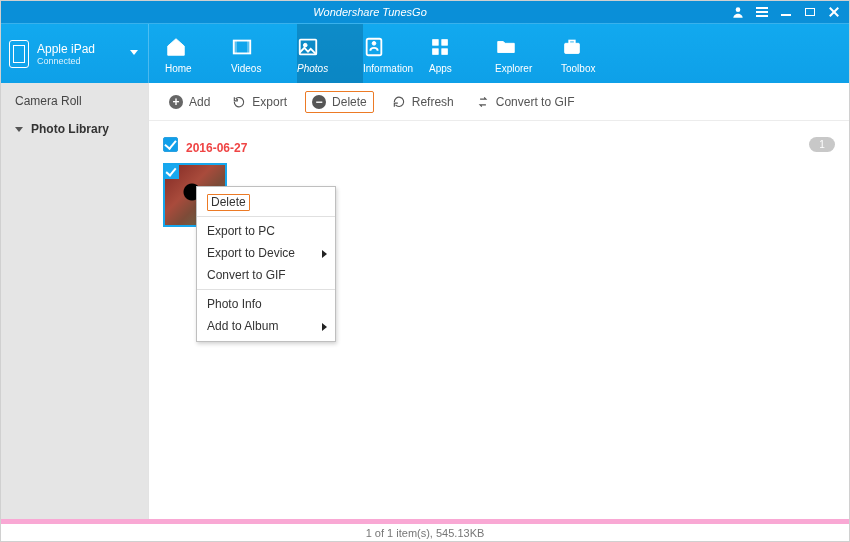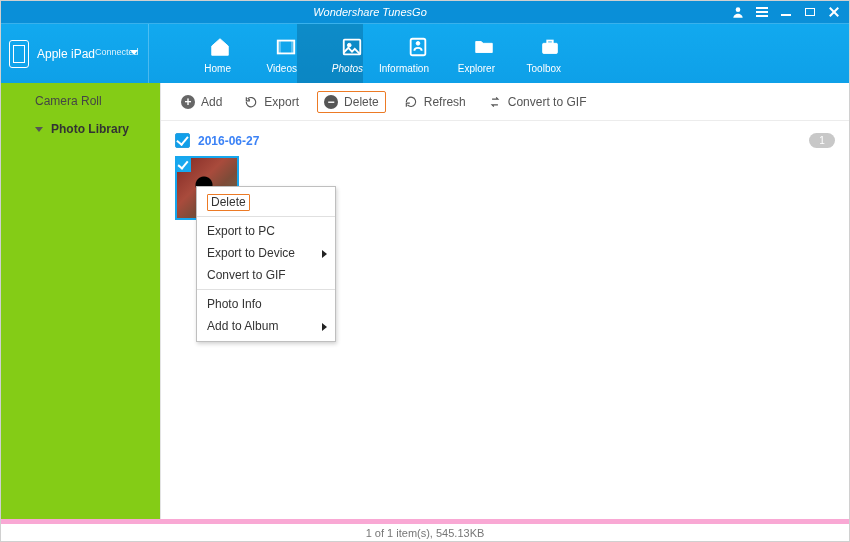--- a/index.html
+++ b/index.html
@@ -51,46 +51,45 @@
   }
   .device-box {
     width:148px; height:100%;
     border-right:1px solid rgba(255,255,255,0.25);
     display:flex; align-items:center;
     padding:0 8px;
     position:relative;
   }
   .device-box .dev-icon { width:20px; height:28px; border:1.5px solid #fff; border-radius:3px; display:flex; align-items:center; justify-content:center; margin-right:8px;}
   .device-box .dev-icon .inner { width:12px; height:18px; border:1px solid #fff; }
-  .device-text { display:flex; flex-direction:row; }
+  .device-text { display:flex; flex-direction:column; }
   .device-name { font-size:12px; font-weight:500; }
   .device-status { font-size:9px; opacity:0.85; }
   .device-dd { position:absolute; right:10px; top:26px; }
   .tri-down { width:0; height:0; border-left:4px solid transparent; border-right:4px solid transparent; border-top:5px solid #fff; }
 
   .navwrap { flex:1; display:flex; align-items:center; height:100%; padding-left:16px; }
   .navitem {
     width:66px; height:100%;
-    display:flex; flex-direction:column; align-items:flex-end; justify-content:center;
+    display:flex; flex-direction:column; align-items:flex-start; justify-content:center;
     cursor:pointer;
     font-size:10px;
   }
   .navitem.active { background: rgba(7,85,130,0.35); font-style: italic; }
   .navitem .nicon { height:26px; display:flex; align-items:center; justify-content:center; margin-bottom:3px; }
   .navitem svg { fill:#fff; stroke:#fff; }
   .navlabel { font-size:10px; }
 
   
   .contentrow { display:flex; height: calc(100% - 22px - 60px - 22px); }
   .sidebar {
-    width:160px; height:100%;
+    width:148px; height:100%;
     border-right:1px solid #e3e3e3;
-    background:#84cc16;
+    background:#e5e5e5;
     padding-top:4px;
-    padding-left:20px;
   }
   .side-item {
     height:28px;
     display:flex; align-items:center;
     padding-left:14px;
     font-size:12px;
     color:#454545;
     cursor:pointer;
     gap:8px;
   }
@@ -122,21 +121,21 @@
     border-radius:2px;
     padding:0 6px;
   }
   .tbtn svg { width:14px; height:14px; }
   .tbtn .circle-ic { width:14px; height:14px; border-radius:50%; background:#666; display:flex; align-items:center; justify-content:center; color:#fff; font-weight:bold; font-size:12px; line-height:1;}
 
   .photos-area { flex:1; min-height:0; overflow:auto; padding:8px 14px; position:relative;}
   .group-header { display:flex; align-items:center; gap:8px; padding:4px 0 8px;}
   .chk { width:15px; height:15px; border:1px solid #2aa0e0; border-radius:2px; background:#109fea; position:relative;}
   .chk.checked:after { content:''; position:absolute; left:3px; top:0px; width:5px; height:9px; border-right:2px solid #fff; border-bottom:2px solid #fff; transform:rotate(40deg);}
-  .group-title { font-weight:bold; color:#3b82f6; }
+  .group-title { font-weight:bold; color:#ef4444;margin-top:8px; }
   .group-badge {
     margin-left:auto;
     background:#c8c8c8;
     color:#fff;
     width:26px;
     height:15px;
     border-radius:8px;
     text-align:center;
     font-size:10px;
     line-height:15px;
@@ -283,20 +282,31 @@
             <rect x="4" y="3" width="16" height="18" rx="2" fill="none" stroke="#fff" stroke-width="2"></rect>
             <circle cx="12" cy="8" r="2" fill="#fff"></circle>
             <path d="M8 16c0-2 2-3 4-3s4 1 4 3" fill="none" stroke="#fff" stroke-width="2"></path>
           </svg>
       </div>
       <span class="navlabel">Information</span>
     </div>
     <div class="navitem">
       <div class="nicon">
         <svg class="icon-svg" viewBox="0 0 24 24">
+          <rect x="4" y="4" width="6" height="6" fill="#fff"></rect>
+            <rect x="14" y="4" width="6" height="6" fill="#fff"></rect>
+          <rect x="4" y="14" width="6" height="6" fill="#fff"></rect>
+            <rect x="14" y="14" width="6" height="6" fill="#fff"></rect>
+        </svg>
+      </div>
+      <span class="navlabel">Apps</span>
+    </div>
+    <div class="navitem">
+      <div class="nicon">
+        <svg class="icon-svg" viewBox="0 0 24 24">
             <path d="M3 6h6l2 2h10v10H3z" fill="#fff"></path>
           </svg>
       </div>
       <span class="navlabel">Explorer</span>
     </div>
     <div class="navitem">
       <div class="nicon">
         <svg class="icon-svg" viewBox="0 0 24 24">
             <rect x="4" y="8" width="16" height="11" rx="1" fill="#fff"></rect>
             <rect x="9" y="5" width="6" height="3" fill="none" stroke="#fff" stroke-width="2"></rect>

